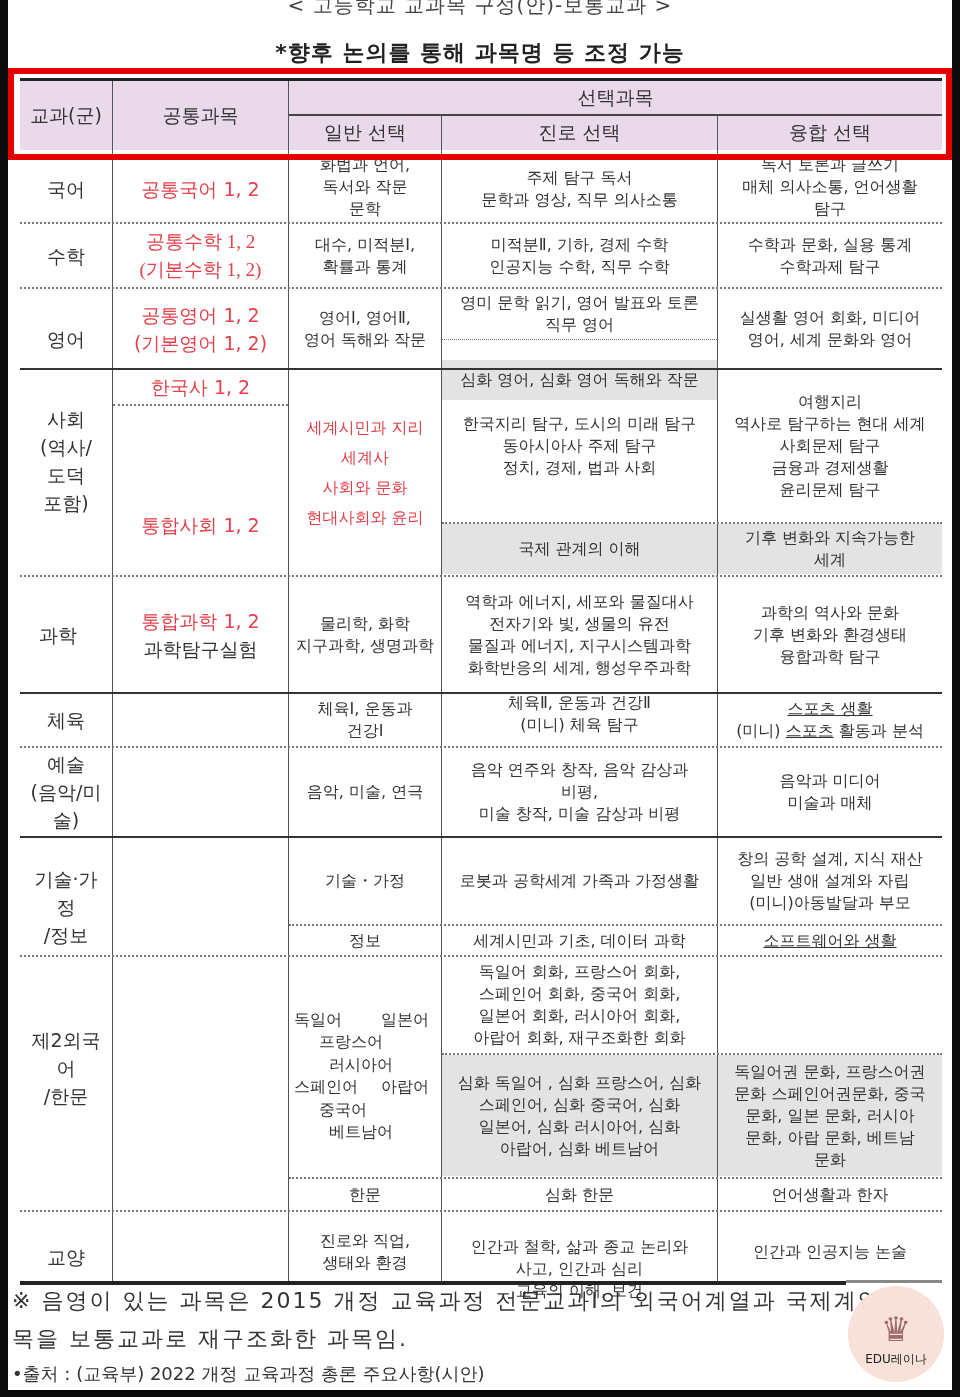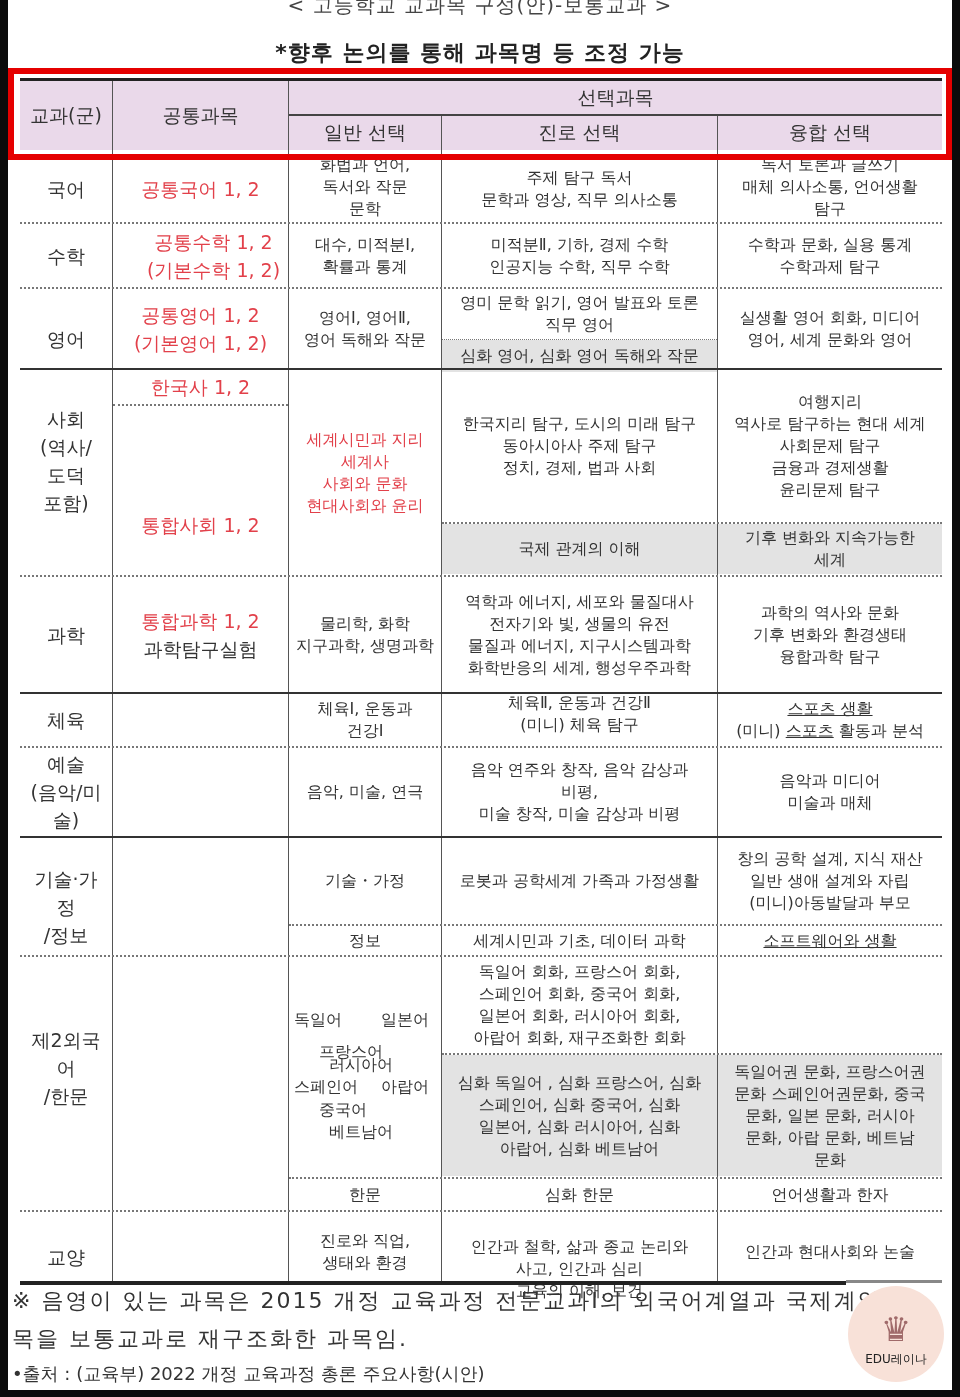--- a/index.html
+++ b/index.html
@@ -8,21 +8,21 @@
   .page { position:absolute; left:8px; top:0; width:944px; height:1390px; background:#fff; }
   .abs { position:absolute; }
   .caption { position:absolute; left:0; width:960px; top:-8px; text-align:center; font-size:20px; color:#444; letter-spacing:1px; }
   .subtitle { position:absolute; left:0; width:960px; top:38px; text-align:center; font-size:22px; font-weight:bold; color:#222; letter-spacing:1px; }
   .redframe { position:absolute; left:8px; top:68px; width:932px; height:80px; border:6px solid #e50000; box-sizing:content-box; }
   .hdr { position:absolute; background:#ead9ea; color:#333; font-size:19px; display:flex; align-items:center; justify-content:center; }
   .cell { position:absolute; display:flex; align-items:center; justify-content:center; text-align:center;
           font-size:16px; line-height:22px; color:#333; box-sizing:border-box; white-space:pre-line; }
   .gray { background:#e3e3e3; }
   .red { color:#e2404a; font-size:19px; line-height:28px; }
-  .redsm { color:#e2404a; font-size:16px; line-height:22px; }
+  .redsm { color:#e2404a; font-size:16px; line-height:30px; }
   .subj { font-size:19px; line-height:28px; color:#333; }
   .vl { position:absolute; width:1px; background:#555; }
   .hl-solid { position:absolute; height:2px; background:#333; }
   .hl-dot { position:absolute; height:0; border-top:2px dotted #777; }
   .hl-thick { position:absolute; height:4px; background:#222; }
   .ul { text-decoration:underline; }
   .note1 { position:absolute; left:12px; top:1286px; font-size:22px; color:#333; letter-spacing:2px; }
   .note2 { position:absolute; left:12px; top:1324px; font-size:22px; color:#333; letter-spacing:2px;text-align:center; }
   .source { position:absolute; left:12px; top:1362px; font-size:18px; color:#333; }
   .logo { position:absolute; left:848px; top:1286px; width:96px; height:96px; border-radius:50%; background:#f8e1d8;
@@ -61,39 +61,39 @@
 독서와 작문
 문학</div>
 <div class="cell" style="left:442px;top:155px;width:275px;height:67px;">주제 탐구 독서
 문학과 영상, 직무 의사소통</div>
 <div class="cell" style="left:718px;top:152px;width:224px;height:70px;">독서 토론과 글쓰기
 매체 의사소통, 언어생활
 탐구</div>
 <div class="hl-dot" style="left:20px;top:222px;width:922px;"></div>
 
 <div class="cell subj" style="left:20px;top:224px;width:92px;height:63px;">수학</div>
-<div class="cell red" style="left:126px;top:224px;width:175px;height:63px;">공통수학 1, 2
+<div class="cell red" style="left:113px;top:224px;width:175px;height:63px;font-family:Liberation Serif, serif;">공통수학 1, 2
 (기본수학 1, 2)</div>
 <div class="cell" style="left:289px;top:224px;width:152px;height:63px;">대수, 미적분Ⅰ,
 확률과 통계</div>
 <div class="cell" style="left:442px;top:224px;width:275px;height:63px;">미적분Ⅱ, 기하, 경제 수학
 인공지능 수학, 직무 수학</div>
 <div class="cell" style="left:718px;top:224px;width:224px;height:63px;">수학과 문화, 실용 통계
 수학과제 탐구</div>
 <div class="hl-dot" style="left:20px;top:287px;width:922px;"></div>
 
 <div class="cell subj" style="left:20px;top:310px;width:92px;height:58px;">영어</div>
 <div class="cell red" style="left:113px;top:289px;width:175px;height:79px;">공통영어 1, 2
 (기본영어 1, 2)</div>
 <div class="cell" style="left:289px;top:289px;width:152px;height:79px;">영어Ⅰ, 영어Ⅱ,
 영어 독해와 작문</div>
 <div class="cell" style="left:442px;top:289px;width:275px;height:50px;">영미 문학 읽기, 영어 발표와 토론
 직무 영어</div>
 <div class="hl-dot" style="left:442px;top:339px;width:275px;border-top-width:1px;"></div>
-<div class="cell gray" style="left:442px;top:340px;width:275px;height:32px;">심화 영어, 심화 영어 독해와 작문</div>
+<div class="cell gray" style="left:442px;top:360px;width:275px;height:40px;">심화 영어, 심화 영어 독해와 작문</div>
 <div class="cell" style="left:718px;top:289px;width:224px;height:79px;">실생활 영어 회화, 미디어
 영어, 세계 문화와 영어</div>
 <div class="hl-solid" style="left:20px;top:368px;width:922px;"></div>
 
 <div class="cell subj" style="left:20px;top:370px;width:92px;height:205px;align-items:flex-start;padding-top:35px;">사회
 (역사/
 도덕
 포함)</div>
 <div class="cell red" style="left:113px;top:370px;width:175px;height:34px;">한국사 1, 2</div>
 <div class="hl-dot" style="left:113px;top:404px;width:175px;"></div>
@@ -109,21 +109,21 @@
 역사로 탐구하는 현대 세계
 사회문제 탐구
 금융과 경제생활
 윤리문제 탐구</div>
 <div class="hl-dot" style="left:442px;top:522px;width:500px;"></div>
 <div class="cell gray" style="left:442px;top:524px;width:275px;height:50px;">국제 관계의 이해</div>
 <div class="cell gray" style="left:718px;top:524px;width:224px;height:50px;">기후 변화와 지속가능한
 세계</div>
 <div class="hl-dot" style="left:20px;top:575px;width:922px;"></div>
 
-<div class="cell subj" style="left:20px;top:577px;width:92px;height:115px;">과학</div>
+<div class="cell subj" style="left:12px;top:577px;width:92px;height:115px;">과학</div>
 <div class="cell" style="left:113px;top:577px;width:175px;height:115px;flex-direction:column;">
   <span class="red">통합과학 1, 2</span>
   <span class="subj">과학탐구실험</span>
 </div>
 <div class="cell" style="left:289px;top:577px;width:152px;height:115px;">물리학, 화학
 지구과학, 생명과학</div>
 <div class="cell" style="left:442px;top:577px;width:275px;height:115px;">역학과 에너지, 세포와 물질대사
 전자기와 빛, 생물의 유전
 물질과 에너지, 지구시스템과학
 화학반응의 세계, 행성우주과학</div>
@@ -171,21 +171,21 @@
 <div class="cell ul" style="left:718px;top:926px;width:224px;height:29px;">소프트웨어와 생활</div>
 <div class="hl-dot" style="left:20px;top:955px;width:922px;"></div>
 
 <div class="cell subj" style="left:20px;top:957px;width:92px;height:221px;">제2외국
 어
 /한문</div>
 <div class="cell" style="left:113px;top:957px;width:175px;height:253px;"></div>
 <div class="abs" style="left:289px;top:957px;width:152px;height:221px;font-size:16px;line-height:22.5px;color:#333;">
   <div class="abs" style="left:5px;top:52px;">독일어</div>
   <div class="abs" style="left:92px;top:52px;">일본어</div>
-  <div class="abs" style="left:30px;top:74px;margin-top:10px;">프랑스어</div>
+  <div class="abs" style="left:30px;top:74px;">프랑스어</div>
   <div class="abs" style="left:40px;top:97px;">러시아어</div>
   <div class="abs" style="left:5px;top:119px;">스페인어</div>
   <div class="abs" style="left:92px;top:119px;">아랍어</div>
   <div class="abs" style="left:30px;top:142px;">중국어</div>
   <div class="abs" style="left:40px;top:164px;">베트남어</div>
 </div>
 <div class="cell" style="left:442px;top:957px;width:275px;height:96px;">독일어 회화, 프랑스어 회화,
 스페인어 회화, 중국어 회화,
 일본어 회화, 러시아어 회화,
 아랍어 회화, 재구조화한 회화</div>
@@ -205,21 +205,21 @@
 <div class="cell" style="left:718px;top:1179px;width:224px;height:31px;">언어생활과 한자</div>
 <div class="hl-dot" style="left:20px;top:1210px;width:922px;"></div>
 
 <div class="cell subj" style="left:20px;top:1232px;width:92px;height:50px;">교양</div>
 <div class="cell" style="left:113px;top:1212px;width:175px;height:70px;"></div>
 <div class="cell" style="left:289px;top:1222px;width:152px;height:60px;">진로와 직업,
 생태와 환경</div>
 <div class="cell" style="left:442px;top:1212px;width:275px;height:70px;margin-top:22px;">인간과 철학, 삶과 종교 논리와
 사고, 인간과 심리
 교육의 이해, 보건</div>
-<div class="cell" style="left:718px;top:1222px;width:224px;height:60px;">인간과 현대사회와 논술</div>
+<div class="cell" style="left:718px;top:1222px;width:224px;height:60px;">인간과 인공지능 논술</div>
 <div class="hl-thick" style="left:20px;top:1281px;width:826px;"></div>
 
 <div class="redframe"></div>
 
 <div class="note1">※ 음영이 있는 과목은 2015 개정 교육과정 전문교과Ⅰ의 외국어계열과 국제계열 과</div>
 <div class="note2">목을 보통교과로 재구조화한 과목임.</div>
 <div class="source">•출처 : (교육부) 2022 개정 교육과정 총론 주요사항(시안)</div>
 
 <div class="logo-bar"></div>
 <div class="logo">

